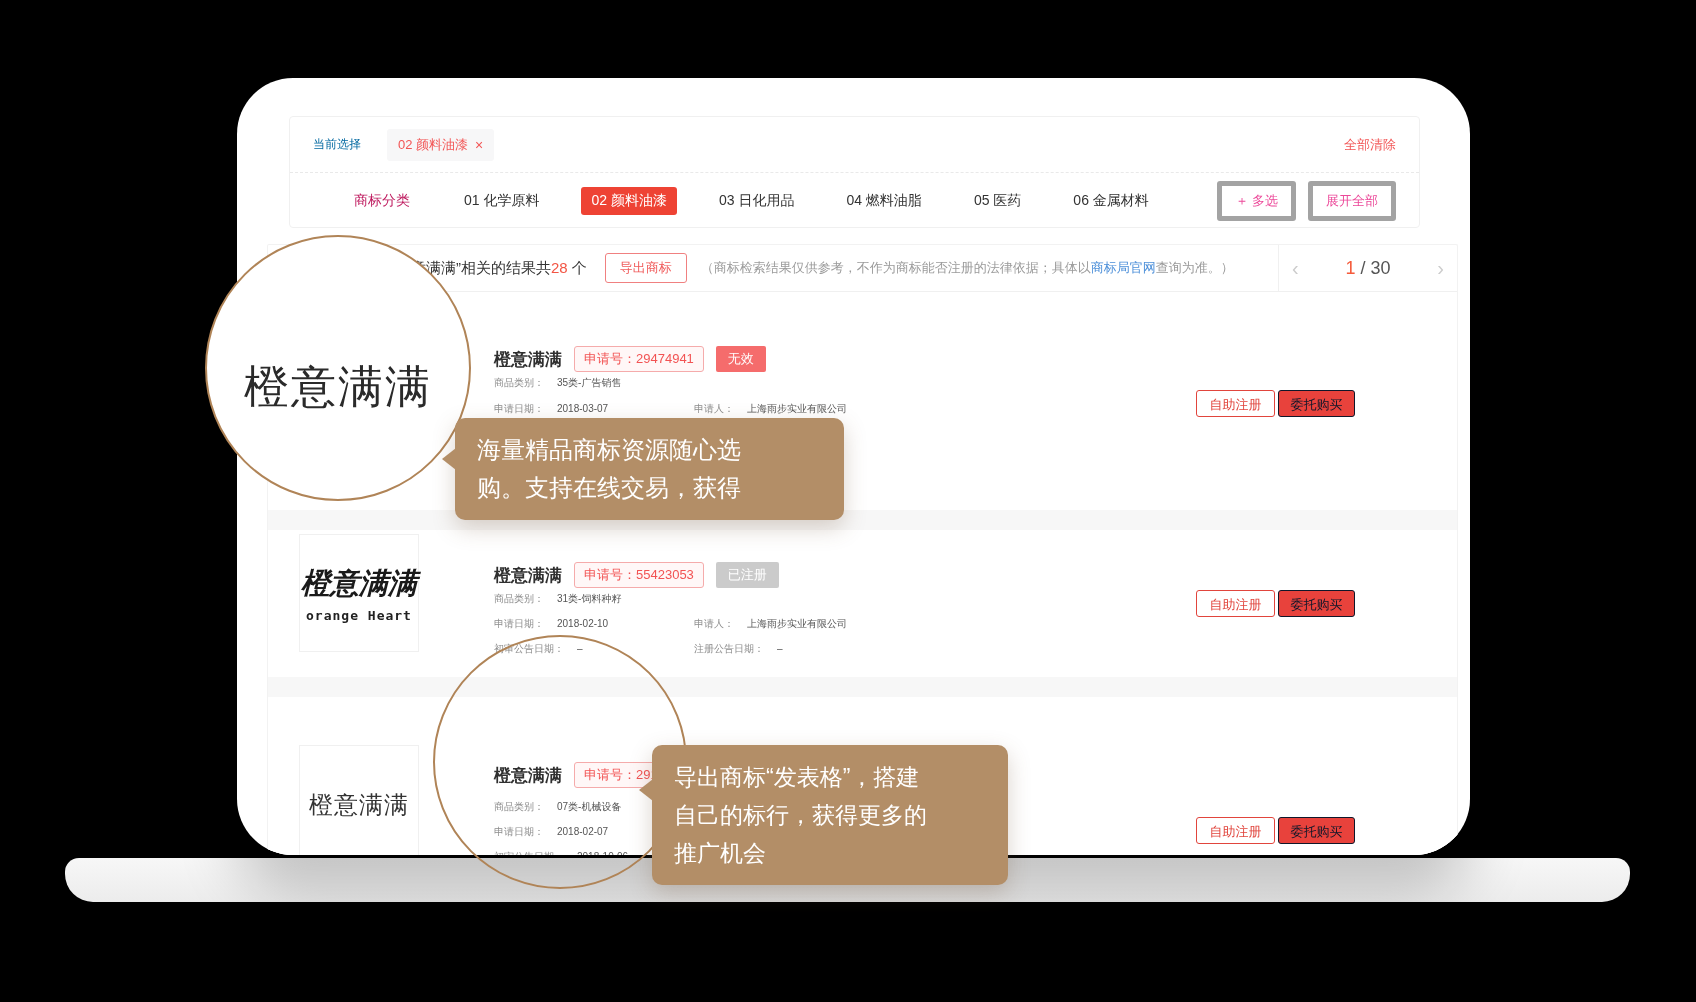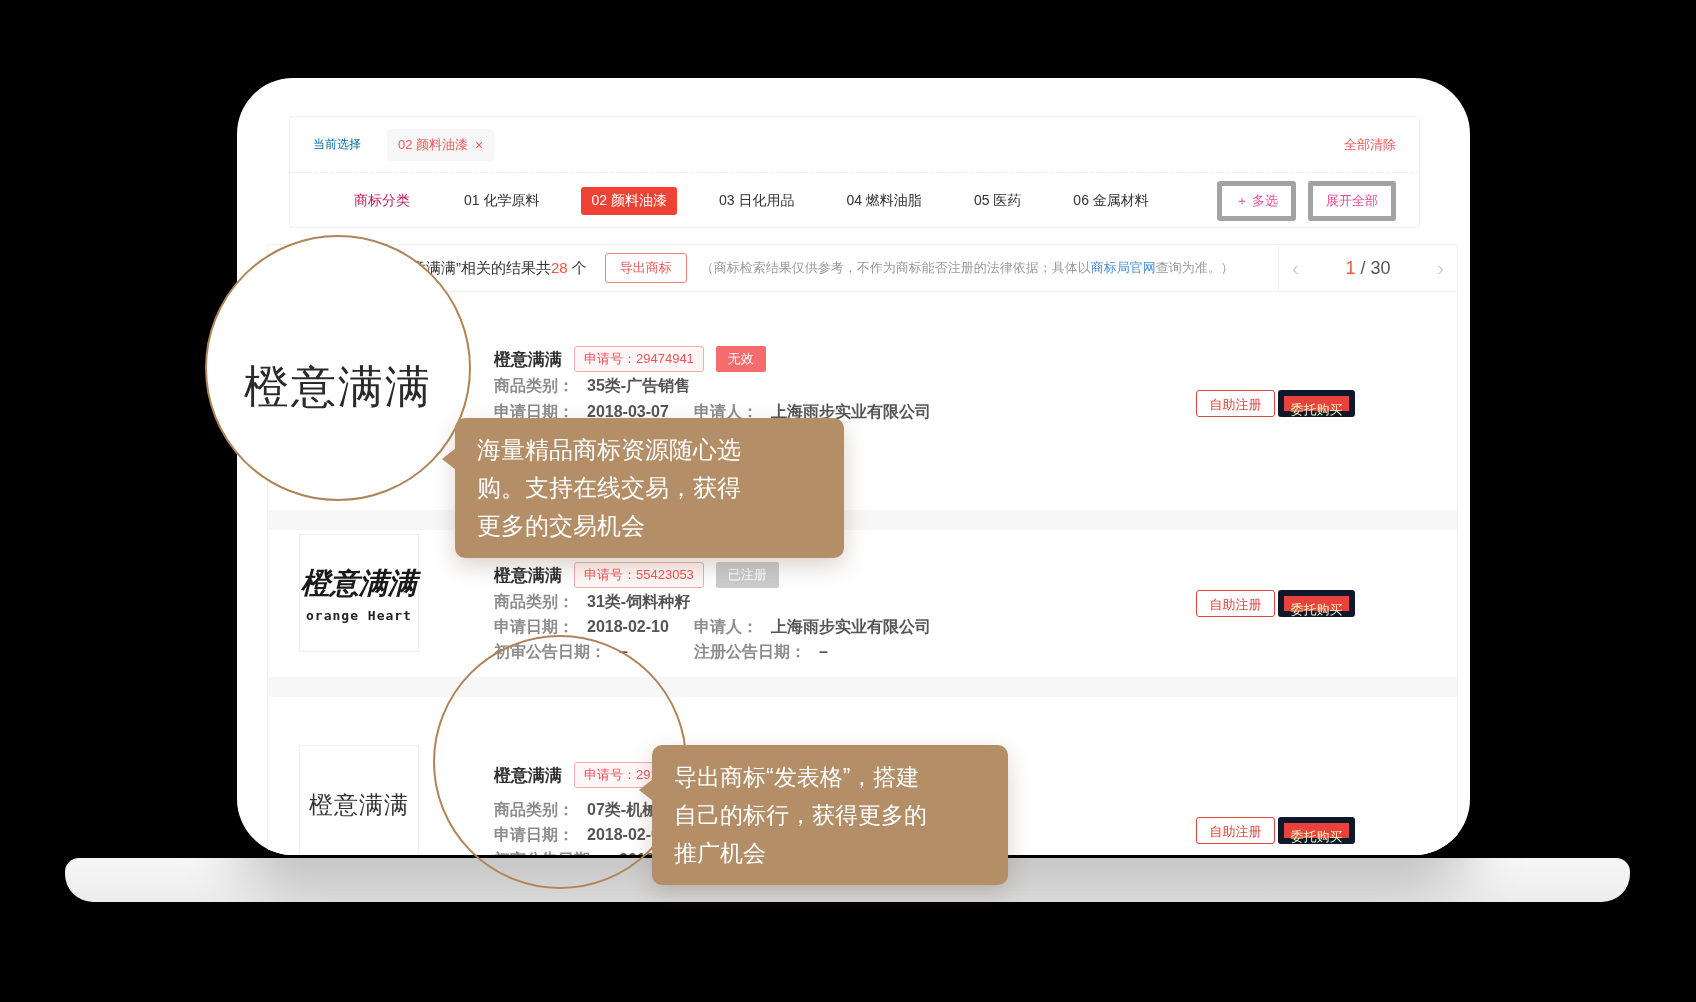--- a/index.html
+++ b/index.html
@@ -55,28 +55,28 @@
                font-size:29px;color:#1a1a1a;}
   .mark-sub{font-family:"DejaVu Sans Mono","Liberation Mono",monospace;font-weight:bold;font-size:13px;
             color:#222;letter-spacing:1px;margin-top:4px;}
   .tline{position:absolute;left:226px;display:flex;align-items:center;gap:12px;white-space:nowrap;}
   .mark-name{font-size:17px;font-weight:bold;color:#2f2f2f;}
   .appno{border:1px solid #f5abab;background:#fff7f7;color:#f25353;font-size:13px;border-radius:3px;
          padding:3px 9px;}
   .status{font-size:13px;color:#fff;border-radius:2px;padding:4px 12px;}
   .status.invalid{background:#f56c6c;}
   .status.registered{background:#cbcbcb;}
-  .line{position:absolute;left:226px;height:20px;font-size:16px;color:#555;white-space:nowrap;font-weight:bold;}
+  .line{position:absolute;left:226px;height:20px;font-size:10px;color:#555;white-space:nowrap;}
   .line .lbl{color:#8c8c8c;margin-right:13px;}
   .line .col2{position:absolute;left:200px;top:0;white-space:nowrap;}
   .line .col2 .lbl{margin-right:13px;}
   .row-btn{position:absolute;height:27px;line-height:25px;border-radius:3px;
            font-size:13px;cursor:pointer;box-sizing:border-box;}
   .btn-outline{width:79px;border:1px solid #e1453d;color:#e1453d;background:#fff;}
-  .btn-solid{width:77px;border:6px solid #0f172a;background:#e8423c;color:#fef9c3;}
+  .btn-solid{width:77px;border:1px solid #0f172a;background:#e8423c;color:#0f172a;}
   .b1{left:928px;} .b2{left:1010px;}
   .r1 .row-btn{top:98px;} .r2 .row-btn{top:60px;} .r3 .row-btn{top:120px;}
   
   .circle1{position:absolute;left:205px;top:235px;width:266px;height:266px;border-radius:50%;
            background:#fff;border:2px solid #b08457;z-index:3;display:flex;align-items:center;
            justify-content:center;padding-top:38px;box-sizing:border-box;}
   .circle1 .big{font-size:45px;color:#2a2a2a;letter-spacing:2px;white-space:nowrap;}
   .circle2{position:absolute;left:433px;top:635px;width:250px;height:250px;border-radius:50%;
            background:transparent;border:2px solid #b08457;z-index:3;}
   .tip{position:absolute;background:#b38e67;color:#fff;border-radius:10px;z-index:4;
@@ -211,21 +211,20 @@
   </div>
 
   <div class="circle1">
     <span class="big">橙意满满</span>
   </div>
   <div class="circle2"></div>
 
   <div class="tip tip1">
     <div class="ln">海量精品商标资源随心选</div>
     <div class="ln">购。支持在线交易，获得</div>
-    <div class="ln">更多的交易机会</div>
   </div>
   <div class="tip tip2">
     <div class="ln">导出商标“发表格”，搭建</div>
     <div class="ln">自己的标行，获得更多的</div>
     <div class="ln">推广机会</div>
   </div>
 
 </div>
 
 </body></html>

